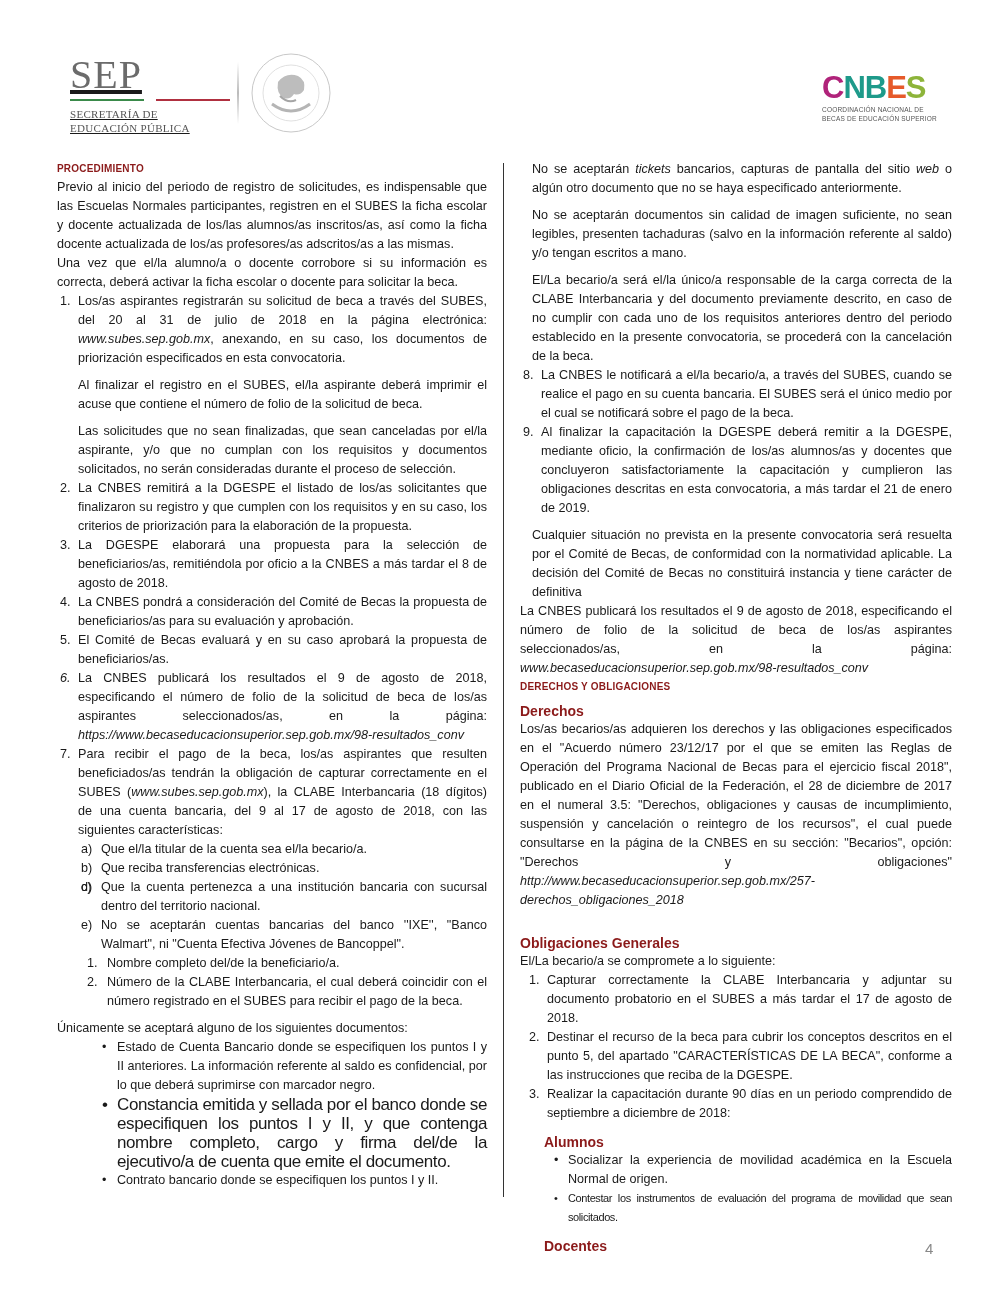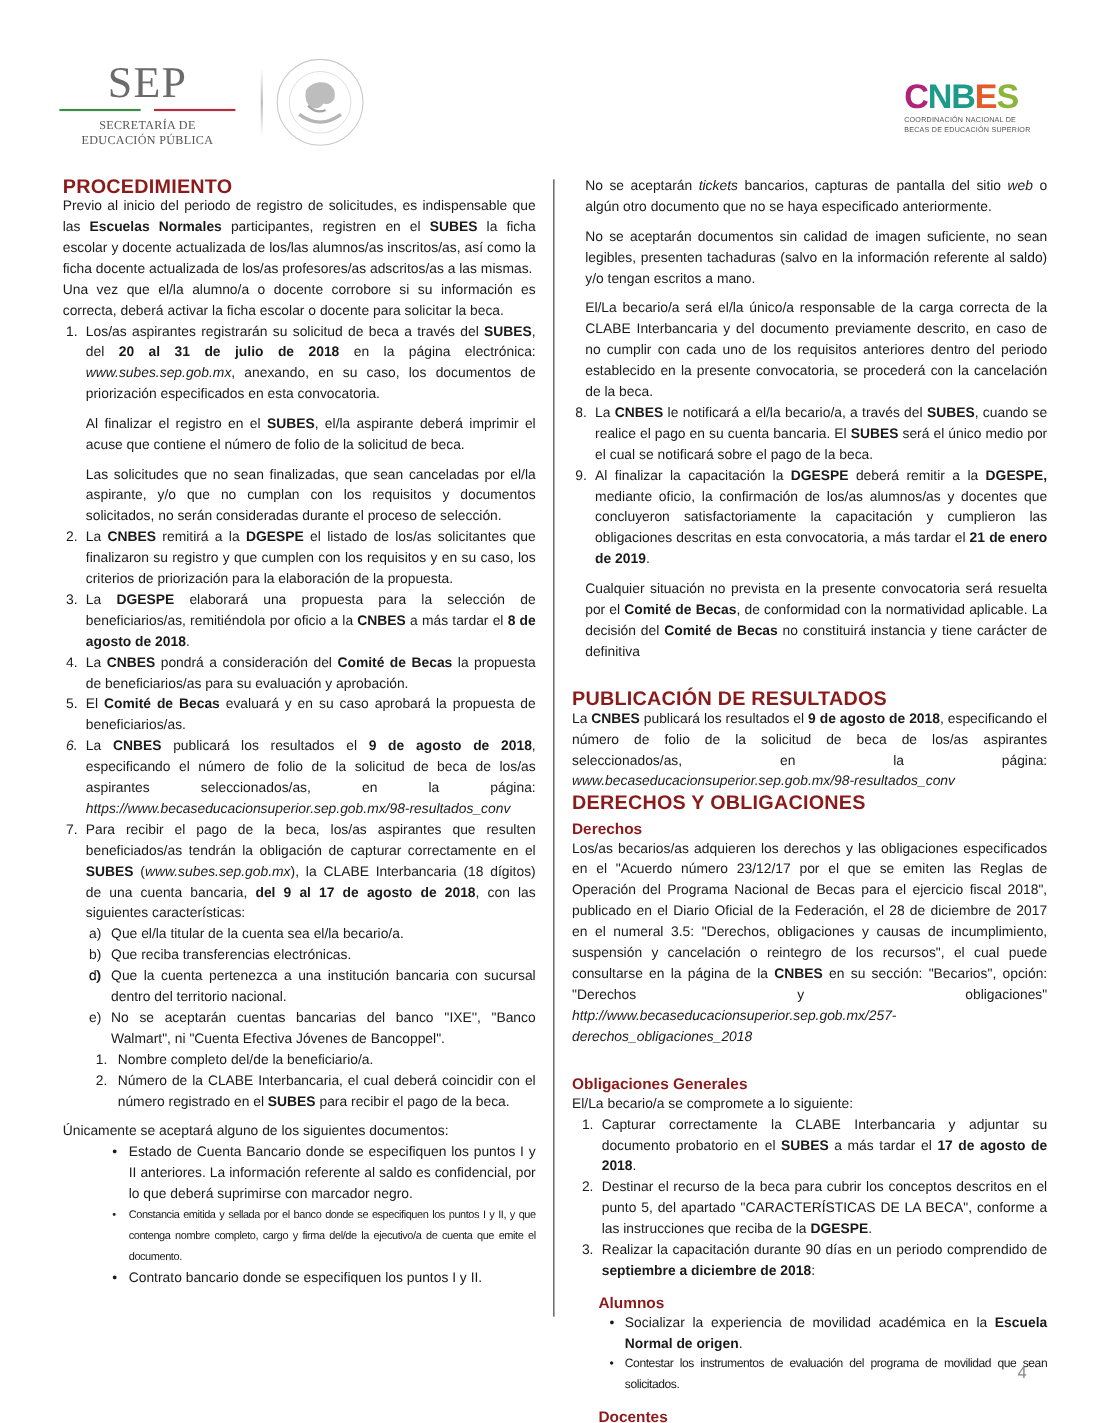--- a/index.html
+++ b/index.html
@@ -1,57 +1,57 @@
 <!DOCTYPE html>
 <html><head>
 <meta charset="utf-8">
 <style>
   html, body { margin: 0; padding: 0; background: #ffffff; }
   body { width: 1000px; height: 1294px; position: relative; overflow: hidden;
          font-family: "Liberation Sans", sans-serif; color: #1a1a1a; }
   .header { position: absolute; left: 0; top: 0; width: 1000px; height: 150px; }
-  .sep-logo { position: absolute; left: 54px; top: 55px; width: 160px; text-align: center; }
+  .sep-logo { position: absolute; left: 70px; top: 55px; width: 160px; text-align: left; text-decoration: underline; }
   .sep-title { font-family: "Liberation Serif", serif; font-size: 40px; color: #6b6b6b; letter-spacing: 1px; line-height: 40px; }
   .sep-bar { display: flex; height: 2px; margin: 4px 0 6px 0; }
   .sep-bar .g { flex: 1; background: #3a8a4a; }
   .sep-bar .w { width: 12px; background: #fff; }
   .sep-bar .r { flex: 1; background: #b03040; }
   .sep-sub { font-family: "Liberation Serif", serif; font-size: 11px; color: #555; line-height: 14px; letter-spacing: 0.3px; }
   .v-divider { position: absolute; left: 237px; top: 62px; width: 2px; height: 62px; background: linear-gradient(#fff, #bbb, #fff); }
   .seal { position: absolute; left: 250px; top: 52px; width: 82px; height: 82px; }
   .cnbes { position: absolute; left: 822px; top: 72px; width: 120px; }
   .cnbes-word { font-family: "Liberation Sans", sans-serif; font-weight: bold; font-size: 31px; line-height: 31px; letter-spacing: -1px; }
   .cnbes-sub { font-size: 6.5px; color: #555; line-height: 9px; margin-top: 2px; letter-spacing: 0.2px; }
 
   .col { position: absolute; top: 160px; font-size: 12.6px; line-height: 19px; }
   .col-left { left: 57px; width: 430px; }
   .col-right { left: 520px; width: 432px; }
   .col-divider { position: absolute; left: 503px; top: 163px; width: 1px; height: 1034px; background: #333; }
-  .h1 { font-weight: bold; font-size: 18px; color: #8b1a1a; line-height: 18px; letter-spacing: 0.2px; }
+  .h1 { font-weight: bold; font-size: 10px; color: #8b1a1a; line-height: 18px; letter-spacing: 0.2px; }
   .h2 { font-weight: bold; font-size: 14px; color: #8b1a1a; line-height: 18px; }
   p { margin: 0; text-align: justify; }
   .mt8 { margin-top: 8px; }
   .olist { margin: 0; padding: 0; list-style: none; }
   .olist li { position: relative; padding-left: 21px; text-align: justify; }
   .olist li .num { position: absolute; left: 3px; top: 0; }
   .indent-p { padding-left: 21px; text-align: justify; }
   .alist { list-style: none; margin: 0; padding: 0 0 0 24px; }
   .alist li { position: relative; padding-left: 20px; text-align: justify; }
   .alist li .num { position: absolute; left: 0; top: 0; }
   .blist { list-style: none; margin: 0; padding: 0 0 0 45px; }
   .blist li { position: relative; padding-left: 15px; text-align: justify; }
   .blist li::before { content: "\2022"; position: absolute; left: 0; top: 0; }
-  .blist.narrow li.cond { font-size: 10px; letter-spacing: -0.4px; }
+  .blist.narrow li.cond { font-size: 17px; letter-spacing: -0.4px; }
   .sublist { list-style: none; margin: 0; padding: 0 0 0 34px; }
   .sublist li { position: relative; padding-left: 14px; text-align: justify; }
   .sublist li::before { content: "\2022"; position: absolute; left: 0; top: 0; }
   .sublist li.cond { font-size: 11px; letter-spacing: -0.4px; }
   .page-num { position: absolute; left: 925px; top: 1240px; font-size: 15px; color: #888; }
   i { font-style: italic; }
-  b { font-weight: bold; }
+  b { font-weight: normal; }
 </style>
 </head>
 <body>
 
 <div class="header">
   <div class="sep-logo">
     <div class="sep-title">SEP</div>
     <div class="sep-bar">
         <span class="g"></span>
         <span class="w"></span>
@@ -120,21 +120,20 @@
 <div class="col col-right">
   <p class="indent-p" style="padding-left:12px"><span>No se aceptarán </span><i>tickets</i><span> bancarios, capturas de pantalla del sitio </span><i>web</i><span> o algún otro documento que no se haya especificado anteriormente.</span></p>
   <p class="indent-p mt8" style="padding-left:12px">No se aceptarán documentos sin calidad de imagen suficiente, no sean legibles, presenten tachaduras (salvo en la información referente al saldo) y/o tengan escritos a mano.</p>
   <p class="indent-p mt8" style="padding-left:12px">El/La becario/a será el/la único/a responsable de la carga correcta de la CLABE Interbancaria y del documento previamente descrito, en caso de no cumplir con cada uno de los requisitos anteriores dentro del periodo establecido en la presente convocatoria, se procederá con la cancelación de la beca.</p>
   <ol class="olist mt8">
     <li><span class="num">8.</span><span>La </span><b>CNBES</b><span> le notificará a el/la becario/a, a través del </span><b>SUBES</b><span>, cuando se realice el pago en su cuenta bancaria. El </span><b>SUBES</b><span> será el único medio por el cual se notificará sobre el pago de la beca.</span></li>
     <li><span class="num">9.</span><span>Al finalizar la capacitación la </span><b>DGESPE</b><span> deberá remitir a la </span><b>DGESPE,</b><span> mediante oficio, la confirmación de los/as alumnos/as y docentes que concluyeron satisfactoriamente la capacitación y cumplieron las obligaciones descritas en esta convocatoria, a más tardar el </span><b>21 de enero de 2019</b><span>.</span></li>
   </ol>
   <p class="indent-p mt8" style="padding-left:12px"><span>Cualquier situación no prevista en la presente convocatoria será resuelta por el </span><b>Comité de Becas</b><span>, de conformidad con la normatividad aplicable. La decisión del </span><b>Comité de Becas</b><span> no constituirá instancia y tiene carácter de definitiva</span></p>
 
-  <div class="h1" style="margin-top:24px">PUBLICACIÓN DE RESULTADOS</div>
   <p><span>La </span><b>CNBES</b><span> publicará los resultados el </span><b>9 de agosto de 2018</b><span>, especificando el número de folio de la solicitud de beca de los/as aspirantes seleccionados/as, en la página: </span><i>www.becaseducacionsuperior.sep.gob.mx/98-resultados_conv</i></p>
   <div class="h1">DERECHOS Y OBLIGACIONES</div>
   <div class="h2" style="margin-top:6px">Derechos</div>
   <p><span>Los/as becarios/as adquieren los derechos y las obligaciones especificados en el "Acuerdo número 23/12/17 por el que se emiten las Reglas de Operación del Programa Nacional de Becas para el ejercicio fiscal 2018", publicado en el Diario Oficial de la Federación, el 28 de diciembre de 2017 en el numeral 3.5: "Derechos, obligaciones y causas de incumplimiento, suspensión y cancelación o reintegro de los recursos", el cual puede consultarse en la página de la </span><b>CNBES</b><span> en su sección: "Becarios", opción: "Derechos y obligaciones" </span><i>http://www.becaseducacionsuperior.sep.gob.mx/257-derechos_obligaciones_2018</i></p>
 
   <div class="h2" style="margin-top:24px">Obligaciones Generales</div>
   <p>El/La becario/a se compromete a lo siguiente:</p>
   <ol class="olist" style="padding-left:6px">
     <li><span class="num">1.</span><span>Capturar correctamente la CLABE Interbancaria y adjuntar su documento probatorio en el </span><b>SUBES</b><span> a más tardar el </span><b>17 de agosto de 2018</b><span>.</span></li>
     <li><span class="num">2.</span><span>Destinar el recurso de la beca para cubrir los conceptos descritos en el punto 5, del apartado "CARACTERÍSTICAS DE LA BECA", conforme a las instrucciones que reciba de la </span><b>DGESPE</b><span>.</span></li>

